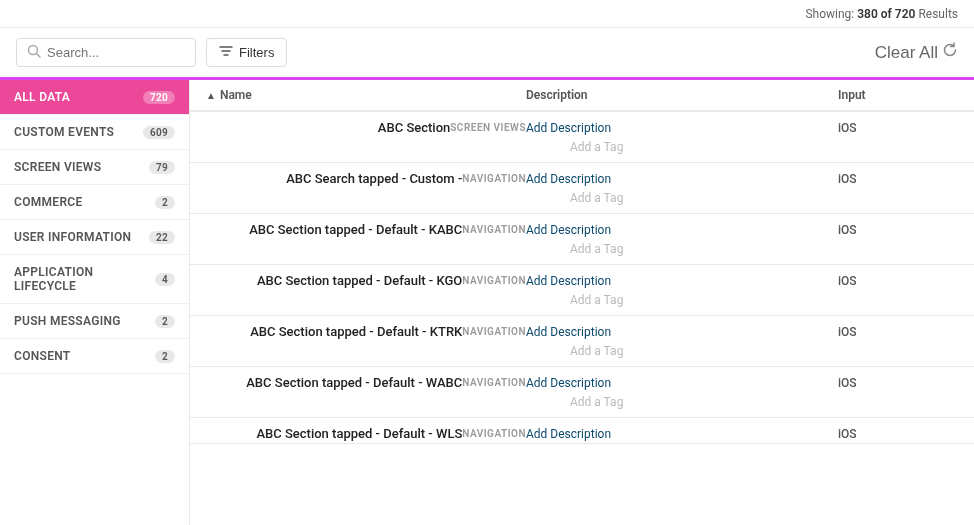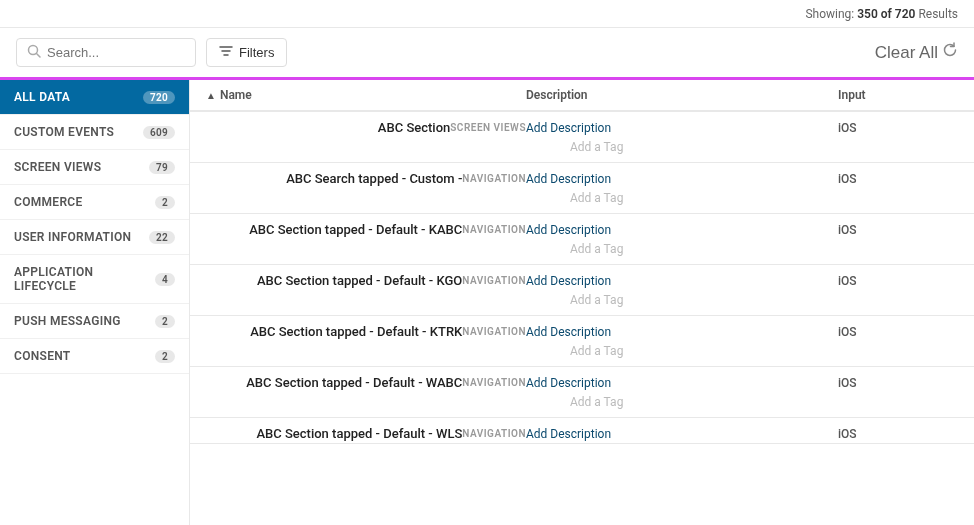--- a/index.html
+++ b/index.html
@@ -123,21 +123,21 @@
       cursor: pointer;
       border-bottom: 1px solid #f0f0f0;
       font-size: 12px;
       font-weight: 600;
       text-transform: uppercase;
       letter-spacing: 0.3px;
       color: #555;
     }
 
     .sidebar-item.active {
-      background: #0369a1;
+      background: #ec4899;
       color: #fff;
     }
 
     .sidebar-item.active .badge {
       background: rgba(255,255,255,0.3);
       color: #fff;
     }
 
     .badge {
       background: #e8e8e8;
@@ -238,21 +238,21 @@
     }
 
     .empty-cell {}
   </style>
 </head>
 <body>
 
 <div class="top-bar">
   <span class="showing-text">
     <span>Showing:</span>
-    <strong>350 of 720</strong>
+    <strong>380 of 720</strong>
     <span>Results</span>
   </span>
 </div>
 
 <div class="toolbar">
   <div class="toolbar-left">
     <div class="search-box">
       <span class="search-icon-svg">
         <svg width="14" height="14" viewBox="0 0 14 14" fill="none">
           <circle cx="6" cy="6" r="4.5" stroke="#aaa" stroke-width="1.5"></circle>

